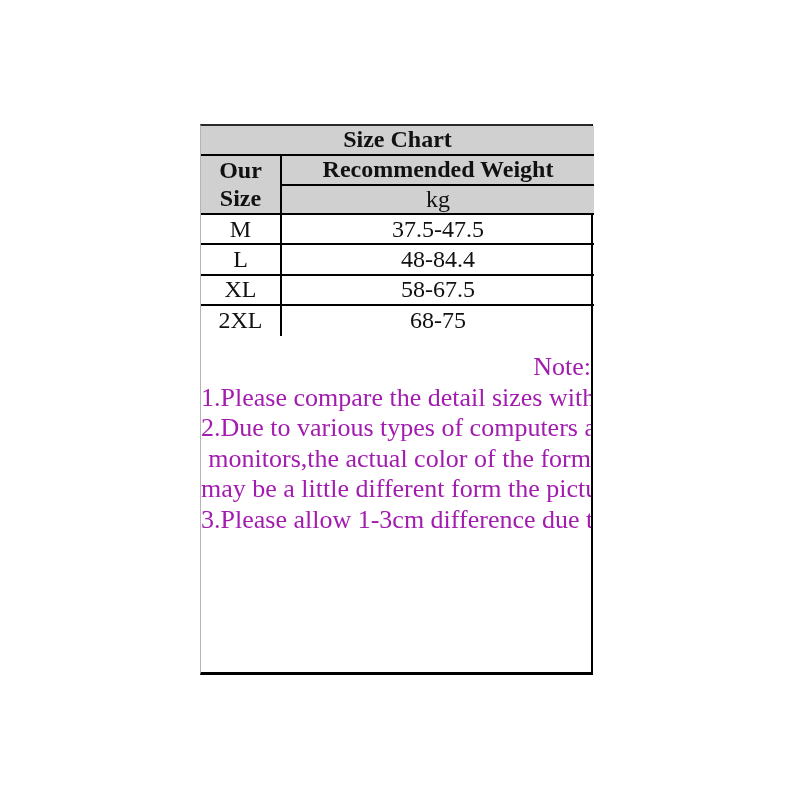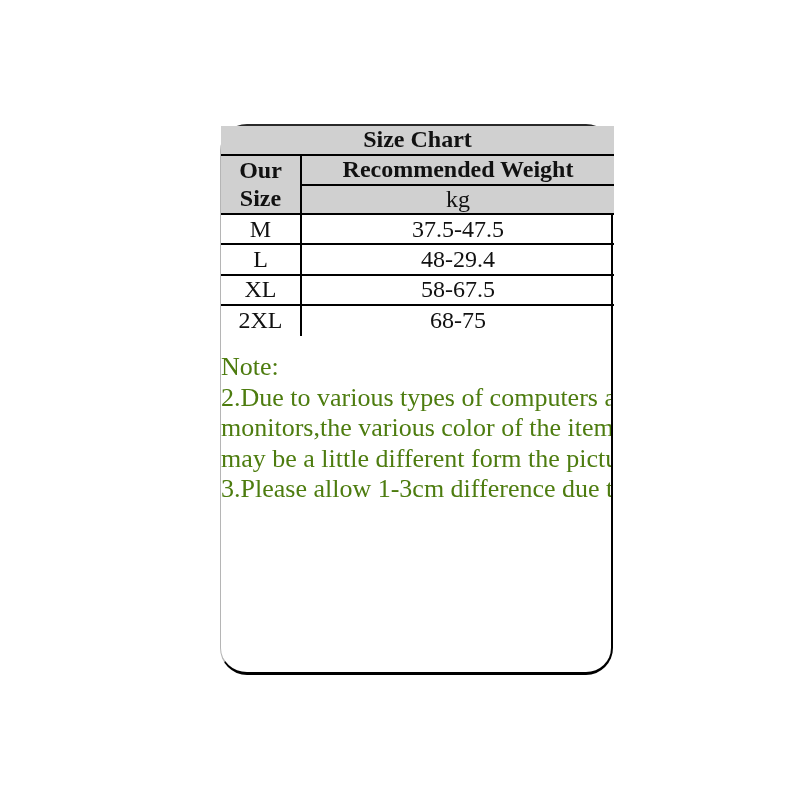--- a/index.html
+++ b/index.html
@@ -9,33 +9,32 @@
   }
   .canvas {
     position: relative;
     width: 800px;
     height: 800px;
     background: #ffffff;
     font-family: "Liberation Serif", "DejaVu Serif", serif;
   }
   .chart-box {
     position: absolute;
-    left: 220px;
+    left: 200px;
     top: 124px;
     width: 393px;
     height: 551px;
     box-sizing: border-box;
     border-top: 2px solid #2a2a2a;
     border-right: 2px solid #000000;
     border-bottom: 3px solid #000000;
     border-left: 1px solid #b5b5b5;
     background: #ffffff;
     display: flex;
     flex-direction: column;
-    border-radius: 27px;
   }
   table.size-table {
     width: 100%;
     height: 210px;
     border-collapse: collapse;
     border-style: hidden; 
     table-layout: fixed;
   }
   table.size-table td {
     border: 2px solid #000000;
@@ -55,22 +54,22 @@
   tr.r-data-last { height: 31px; }
   td.oursize-cell {
     font-weight: bold;
     line-height: 28px;
     padding: 0 2px;
     margin-left: 36px;
   }
   .note-area {
     flex: 1;
     padding-top: 16px;
-    text-align: left;
-    color: #4d7c0f;
+    text-align: right;
+    color: #a21caf;
     font-size: 26px;
     line-height: 30.6px;
     overflow: hidden;
   }
   .note-line {
     white-space: nowrap;
   }
 </style>
 </head>
 <body>
@@ -93,35 +92,36 @@
       </tr>
       <tr class="r-head2">
         <td class="gray">kg</td>
       </tr>
       <tr class="r-data">
         <td>M</td>
         <td>37.5-47.5</td>
       </tr>
       <tr class="r-data">
         <td>L</td>
-        <td>48-29.4</td>
+        <td>48-84.4</td>
       </tr>
       <tr class="r-data">
         <td>XL</td>
         <td>58-67.5</td>
       </tr>
       <tr class="r-data-last">
         <td>2XL</td>
         <td>68-75</td>
       </tr>
     </tbody>
       </table>
 
     <div class="note-area">
       <div class="note-line">Note:</div>
+      <div class="note-line">1.Please compare the detail sizes with</div>
       <div class="note-line">2.Due to various types of computers and</div>
-      <div class="note-line">monitors,the various color of the item</div>
+      <div class="note-line">monitors,the actual color of the form</div>
       <div class="note-line">may be a little different form the picture.</div>
       <div class="note-line">3.Please allow 1-3cm difference due to</div>
     </div>
 
   </div>
 </div>
 
 </body></html>

